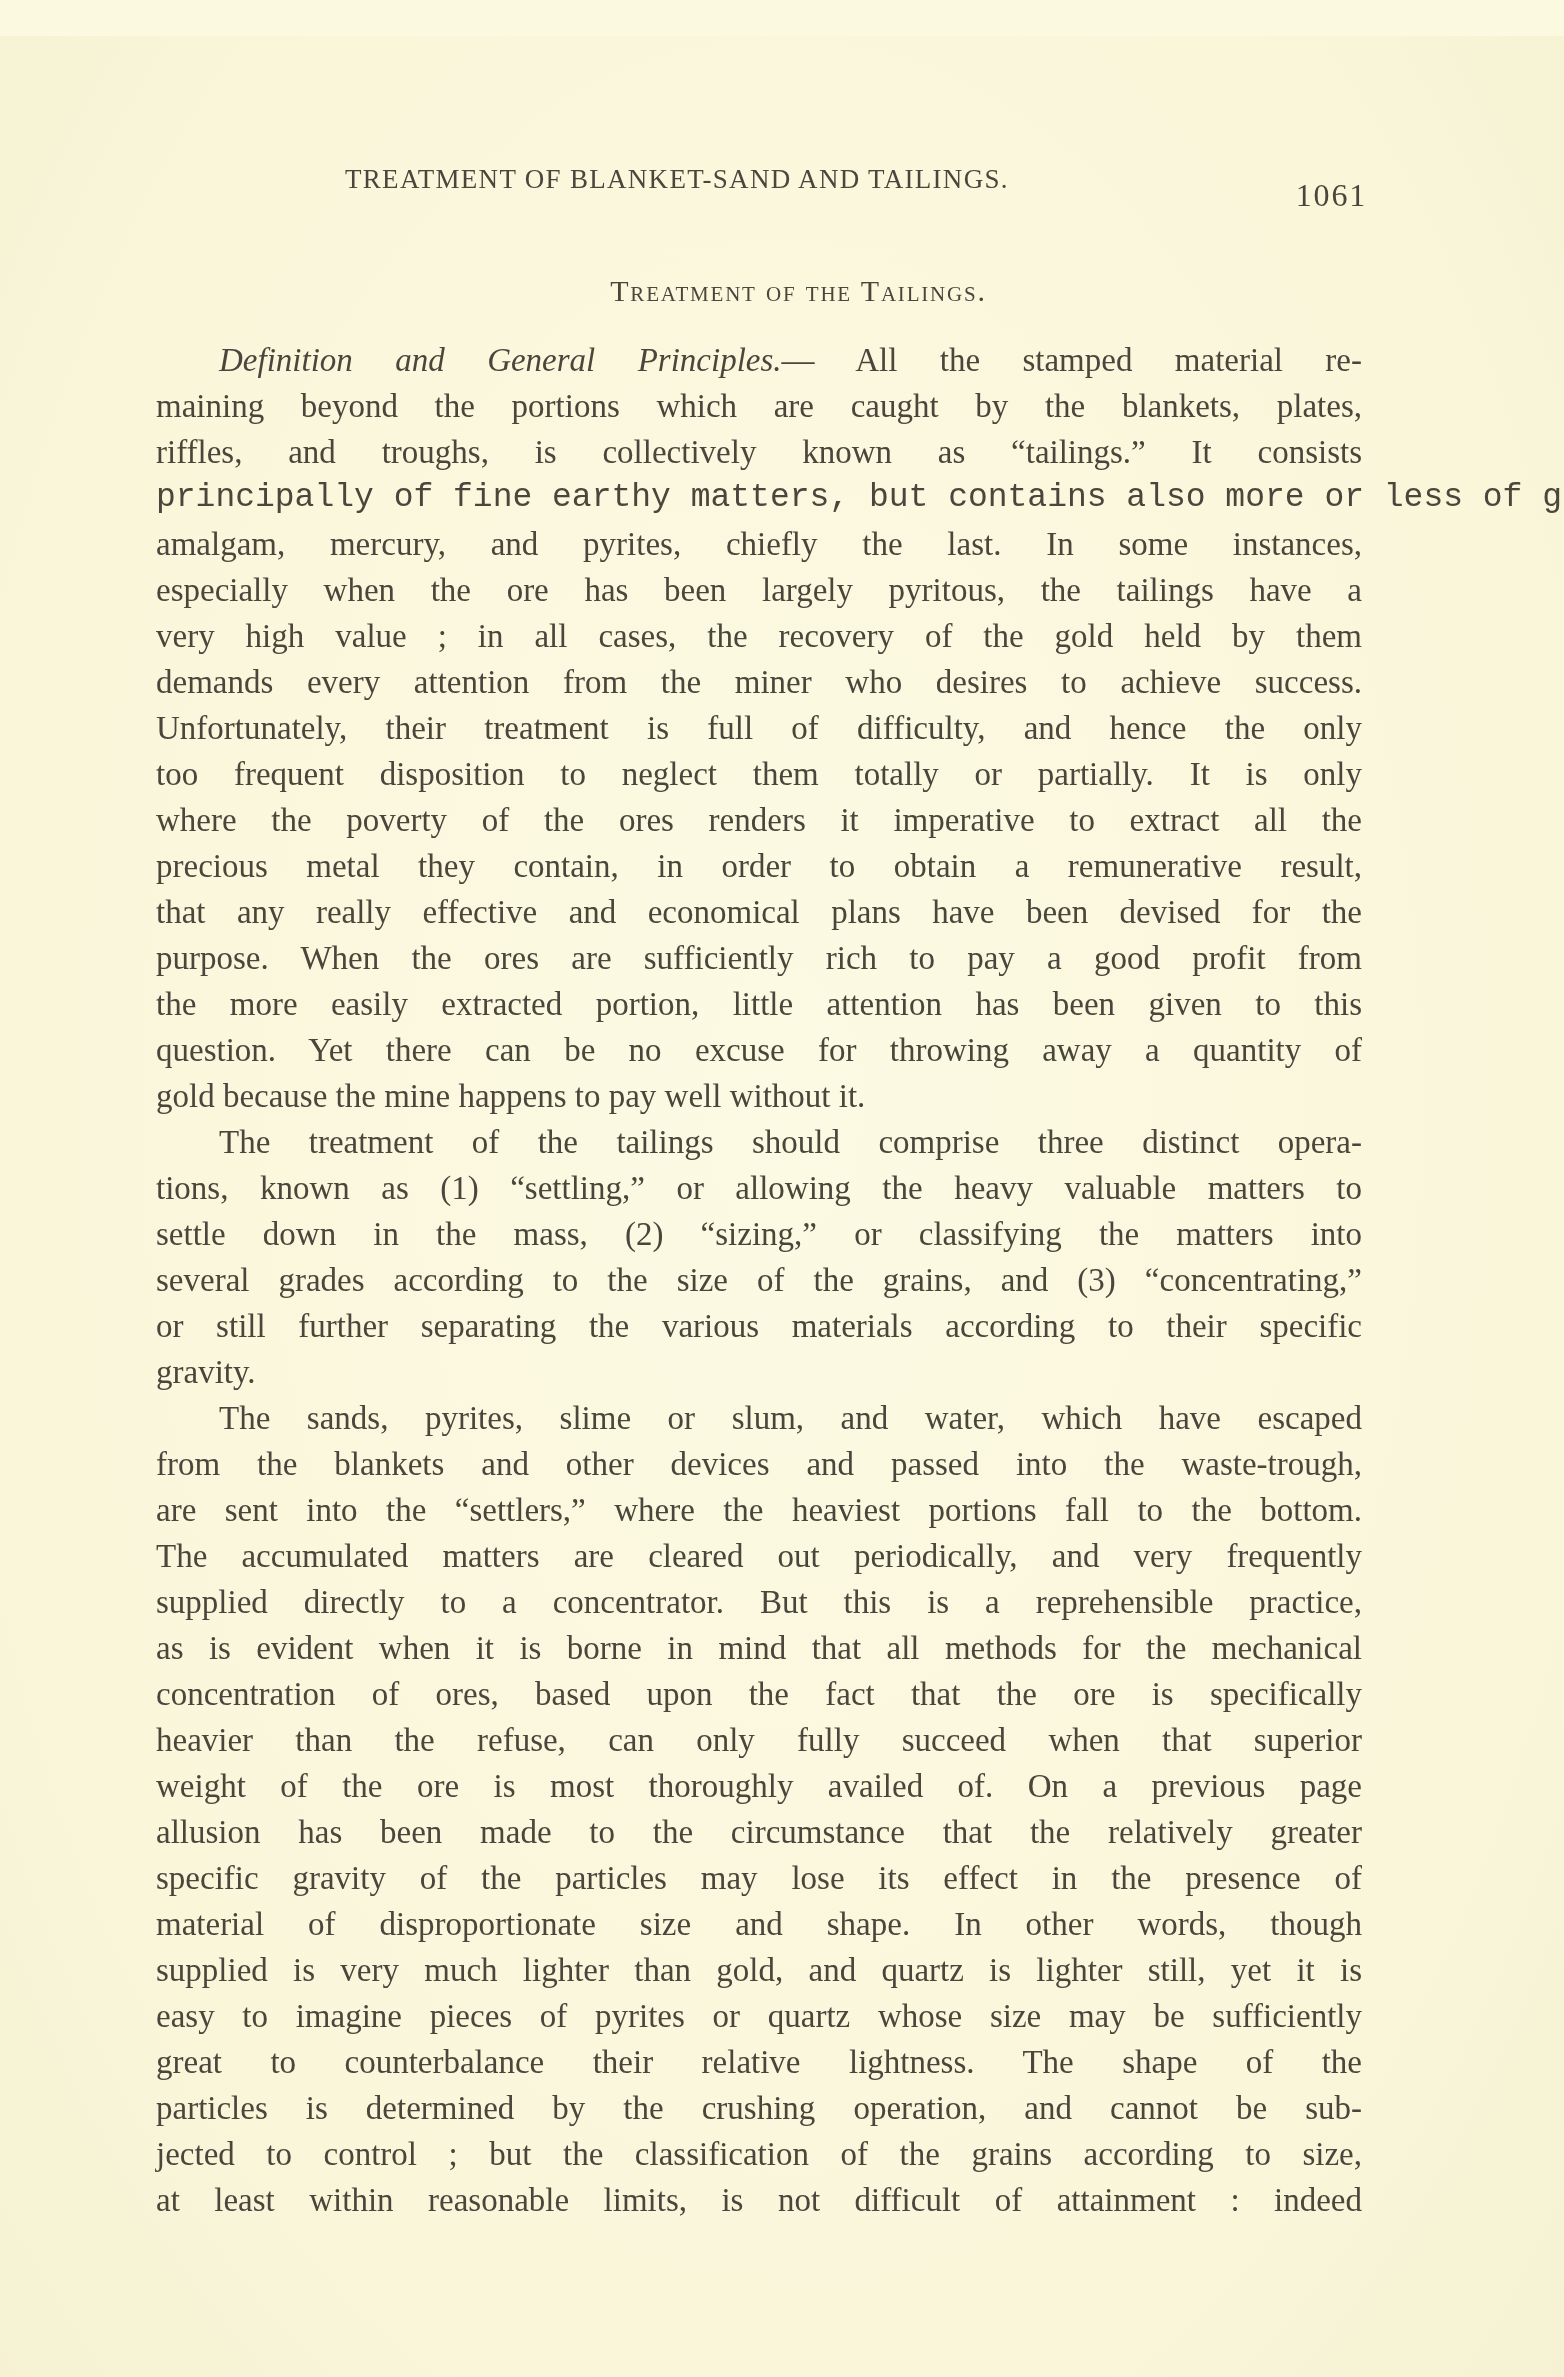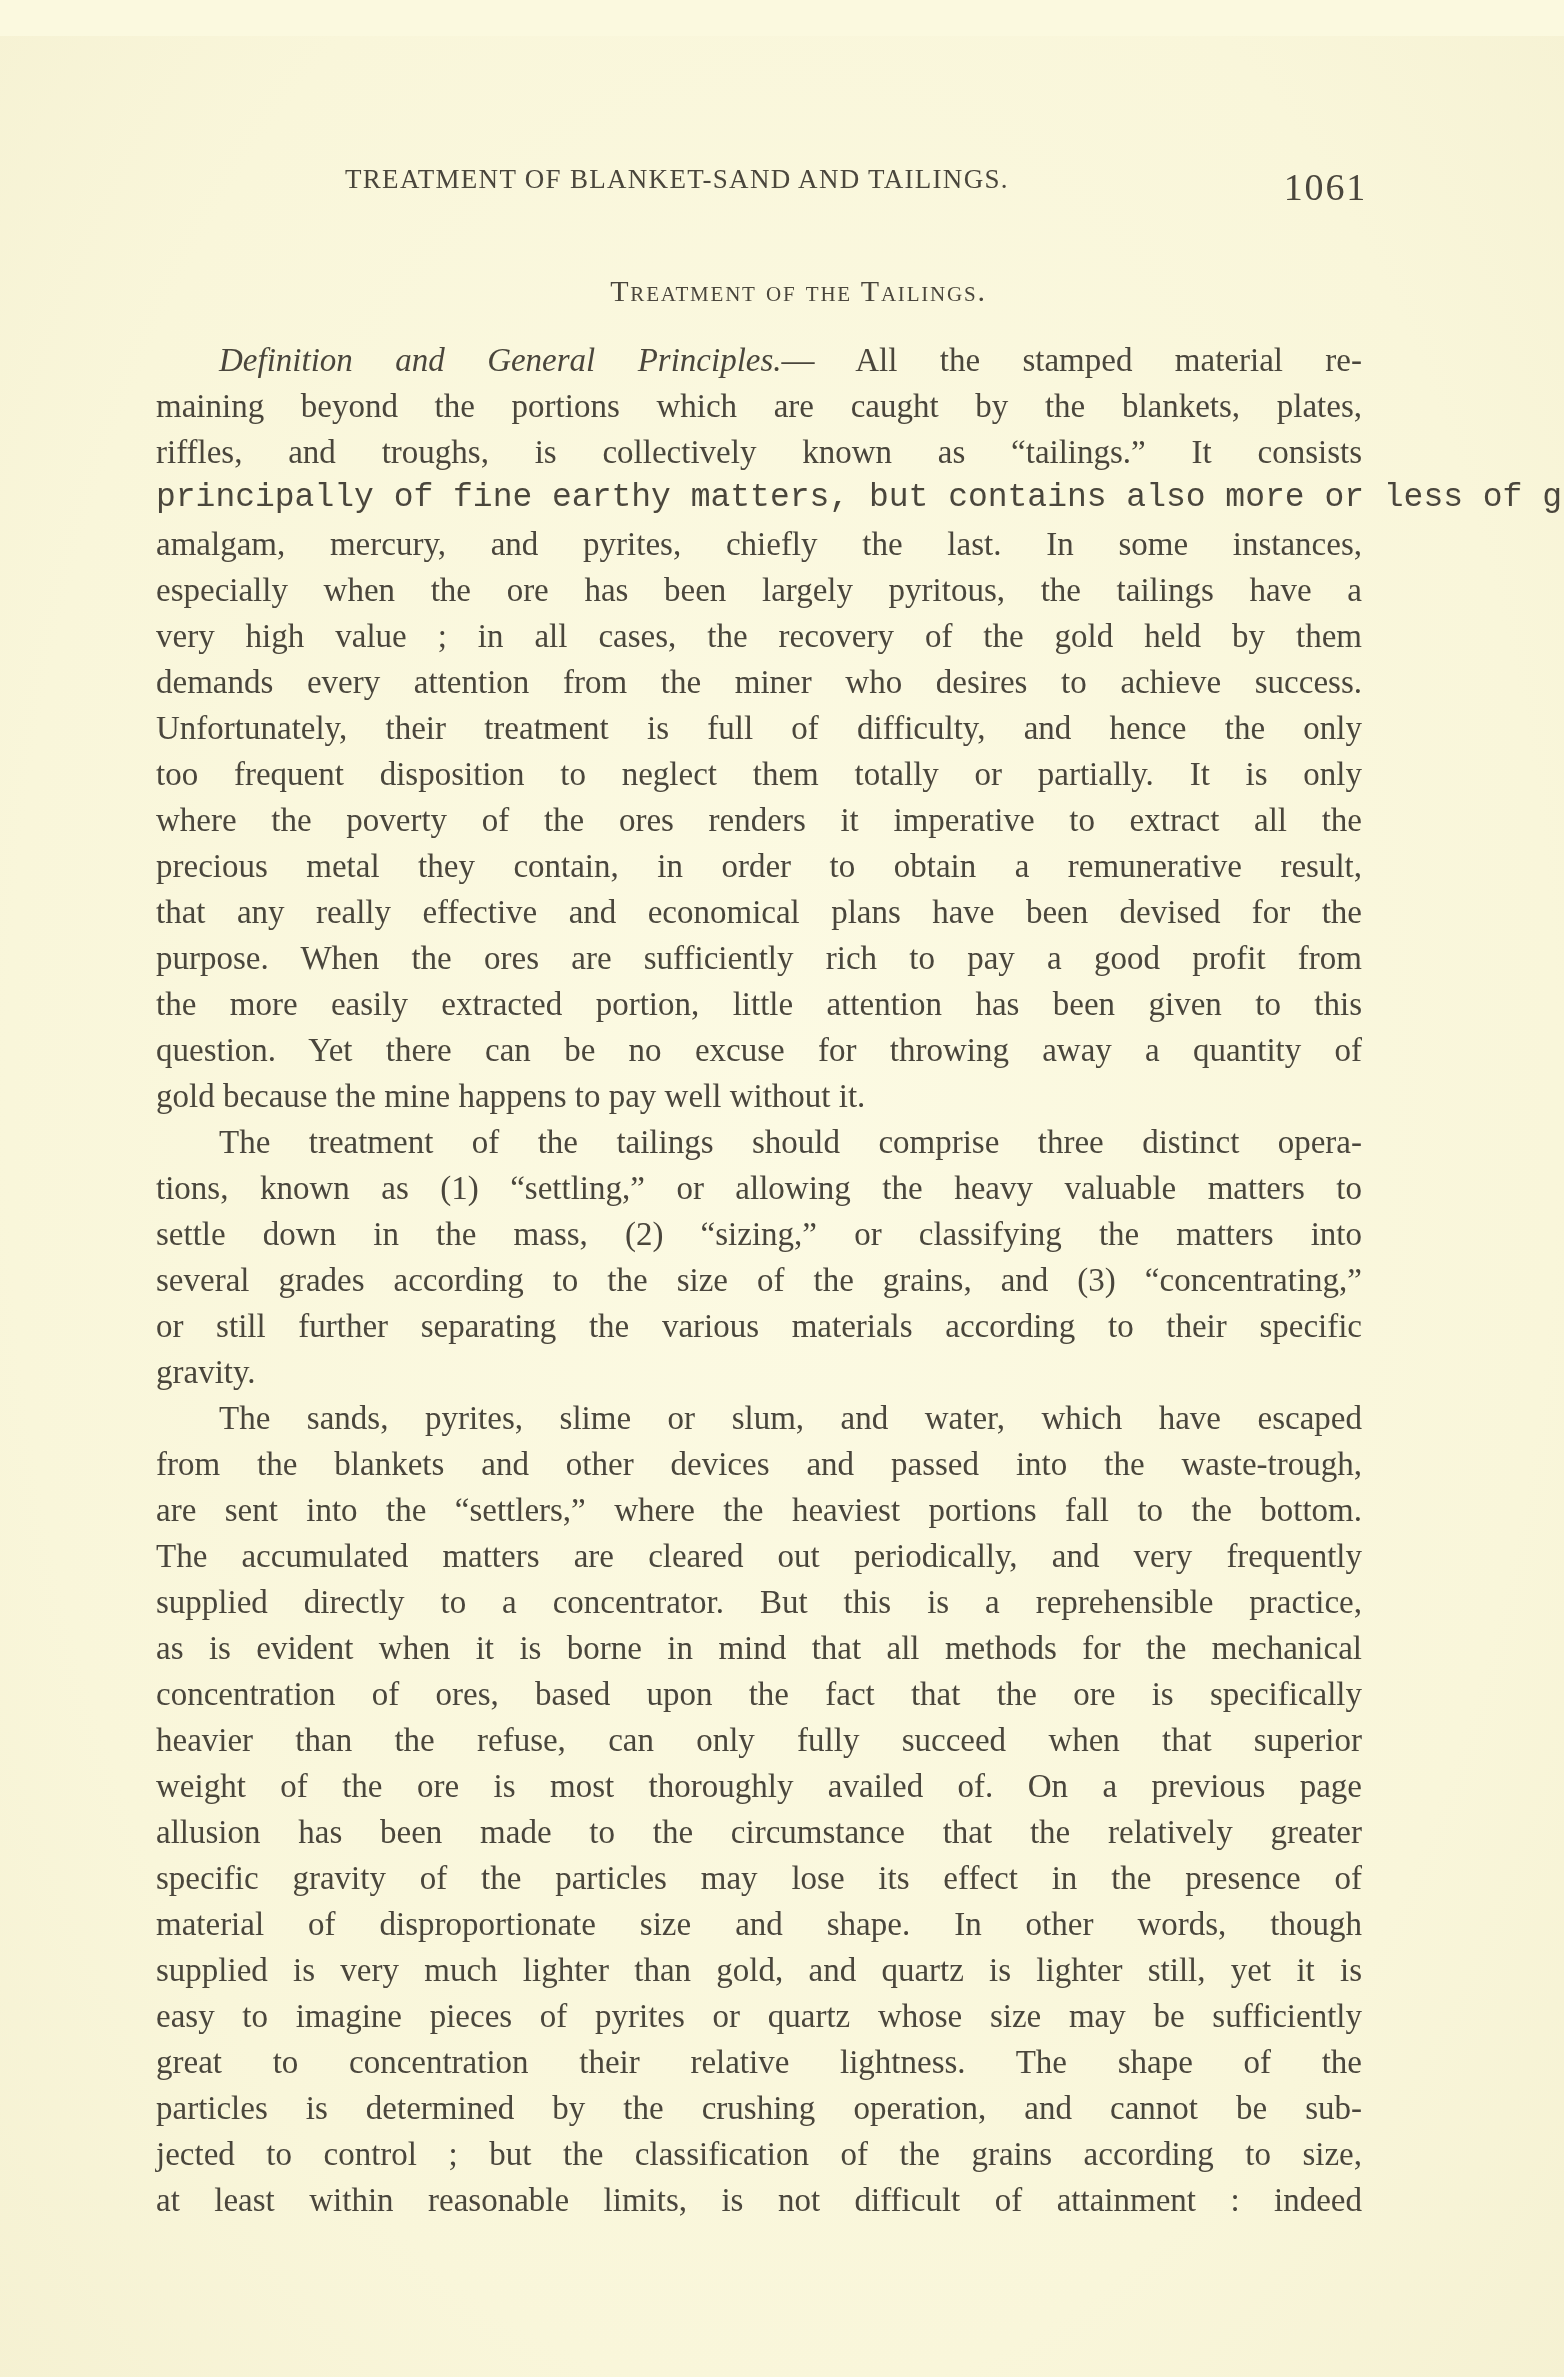--- a/index.html
+++ b/index.html
@@ -32,22 +32,22 @@
     top: 0;
     font-size: 27px;
     letter-spacing: 1.3px;
     line-height: 36px;
     text-transform: uppercase;
     white-space: nowrap;
   }
   .page-number {
     position: absolute;
     right: 0;
-    top: 8px;
-    font-size: 38px;
+    top: 16px;
+    font-size: 32px;
     letter-spacing: 1.8px;
     line-height: 36px;
   }
   .section-title {
     position: absolute;
     left: 0;
     width: 1565px;
     top: 235px;
     text-align: center;
     font-size: 30px;
@@ -127,20 +127,20 @@
     <div class="line" style="white-space: nowrap; word-spacing: 0px;">supplied directly to a concentrator. But this is a reprehensible practice,</div>
     <div class="line" style="white-space: nowrap; word-spacing: 0px;">as is evident when it is borne in mind that all methods for the mechanical</div>
     <div class="line" style="white-space: nowrap; word-spacing: 0px;">concentration of ores, based upon the fact that the ore is specifically</div>
     <div class="line" style="white-space: nowrap; word-spacing: 0px;">heavier than the refuse, can only fully succeed when that superior</div>
     <div class="line" style="white-space: nowrap; word-spacing: 0px;">weight of the ore is most thoroughly availed of. On a previous page</div>
     <div class="line" style="white-space: nowrap; word-spacing: 0px;">allusion has been made to the circumstance that the relatively greater</div>
     <div class="line" style="white-space: nowrap; word-spacing: 0px;">specific gravity of the particles may lose its effect in the presence of</div>
     <div class="line" style="white-space: nowrap; word-spacing: 0px;">material of disproportionate size and shape. In other words, though</div>
     <div class="line" style="white-space: nowrap; word-spacing: 0px;">supplied is very much lighter than gold, and quartz is lighter still, yet it is</div>
     <div class="line" style="white-space: nowrap; word-spacing: 0px;">easy to imagine pieces of pyrites or quartz whose size may be sufficiently</div>
-    <div class="line" style="white-space: nowrap; word-spacing: 0px;">great to concentration their relative lightness. The shape of the</div>
+    <div class="line" style="white-space: nowrap; word-spacing: 0px;">great to counterbalance their relative lightness. The shape of the</div>
     <div class="line" style="white-space: nowrap; word-spacing: 0px;">particles is determined by the crushing operation, and cannot be sub-</div>
     <div class="line" style="white-space: nowrap; word-spacing: 0px;">jected to control ; but the classification of the grains according to size,</div>
     <div class="line" style="white-space: nowrap; word-spacing: 0px;">at least within reasonable limits, is not difficult of attainment : indeed</div>
 
   </div>
 </div>
 
 
 </body></html>

